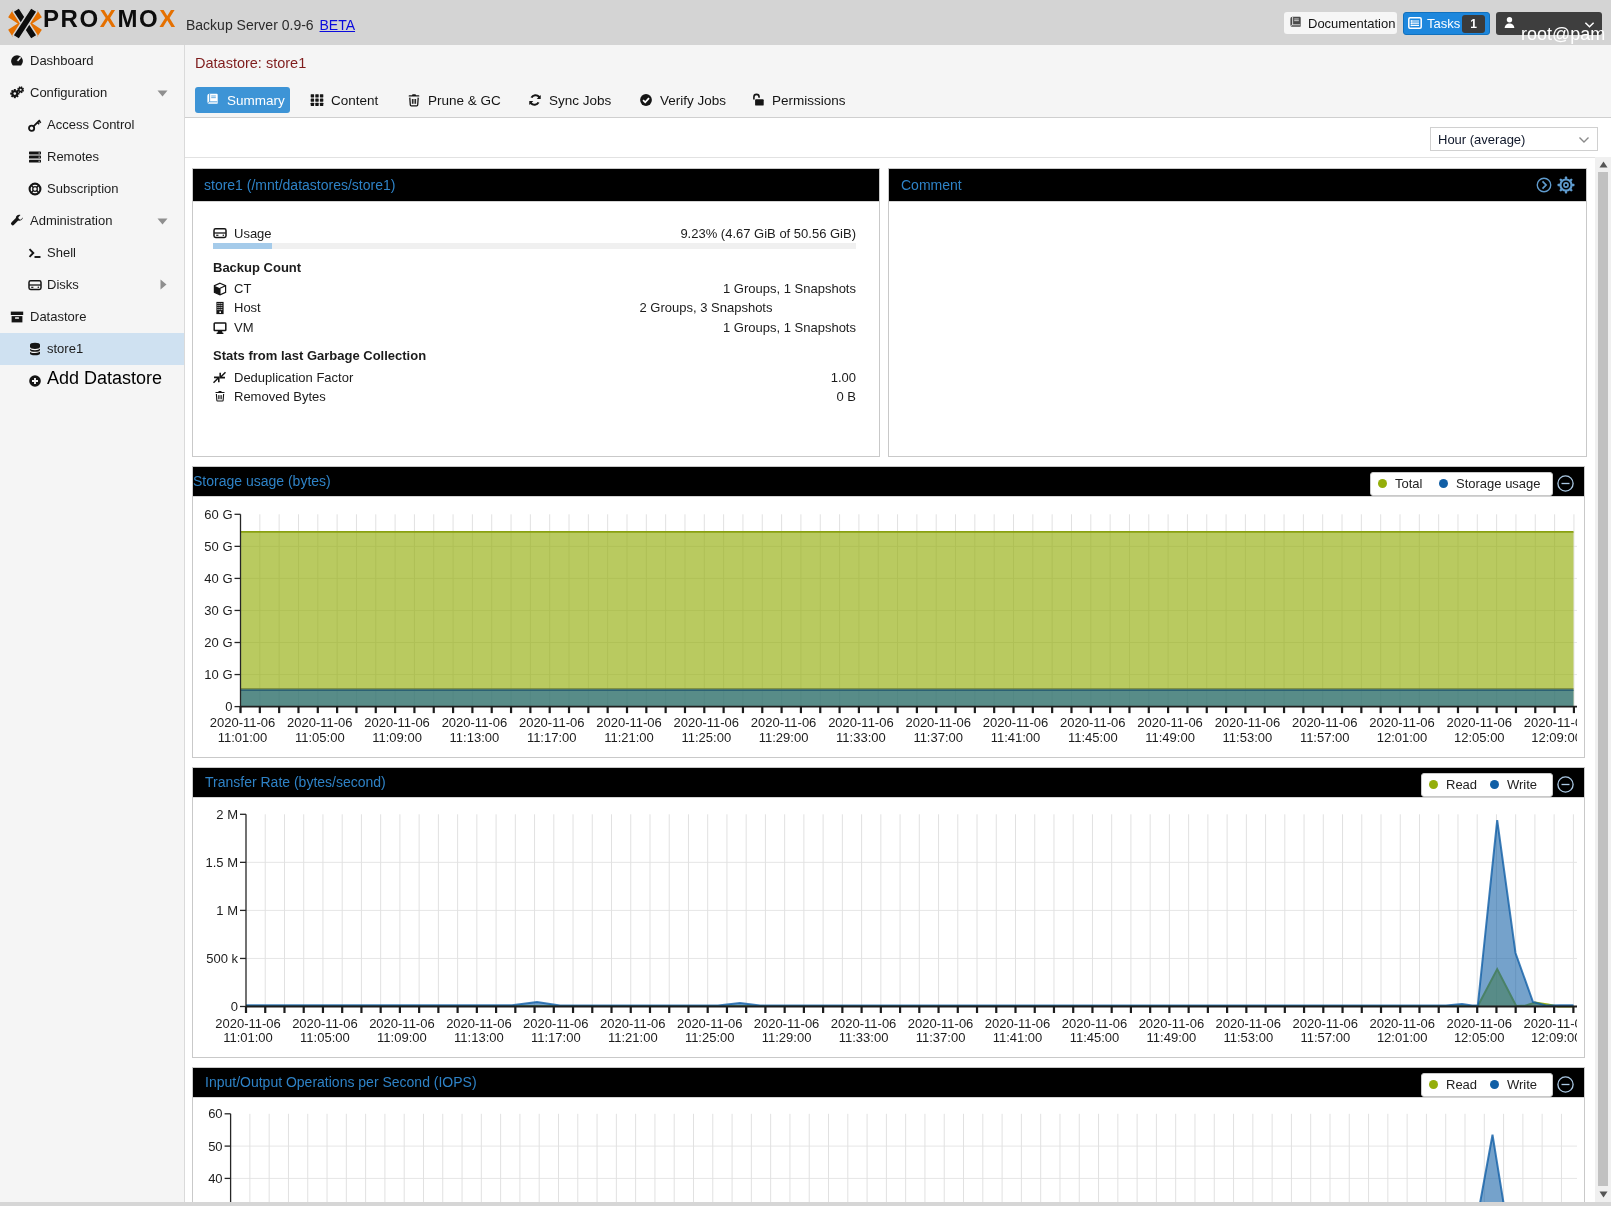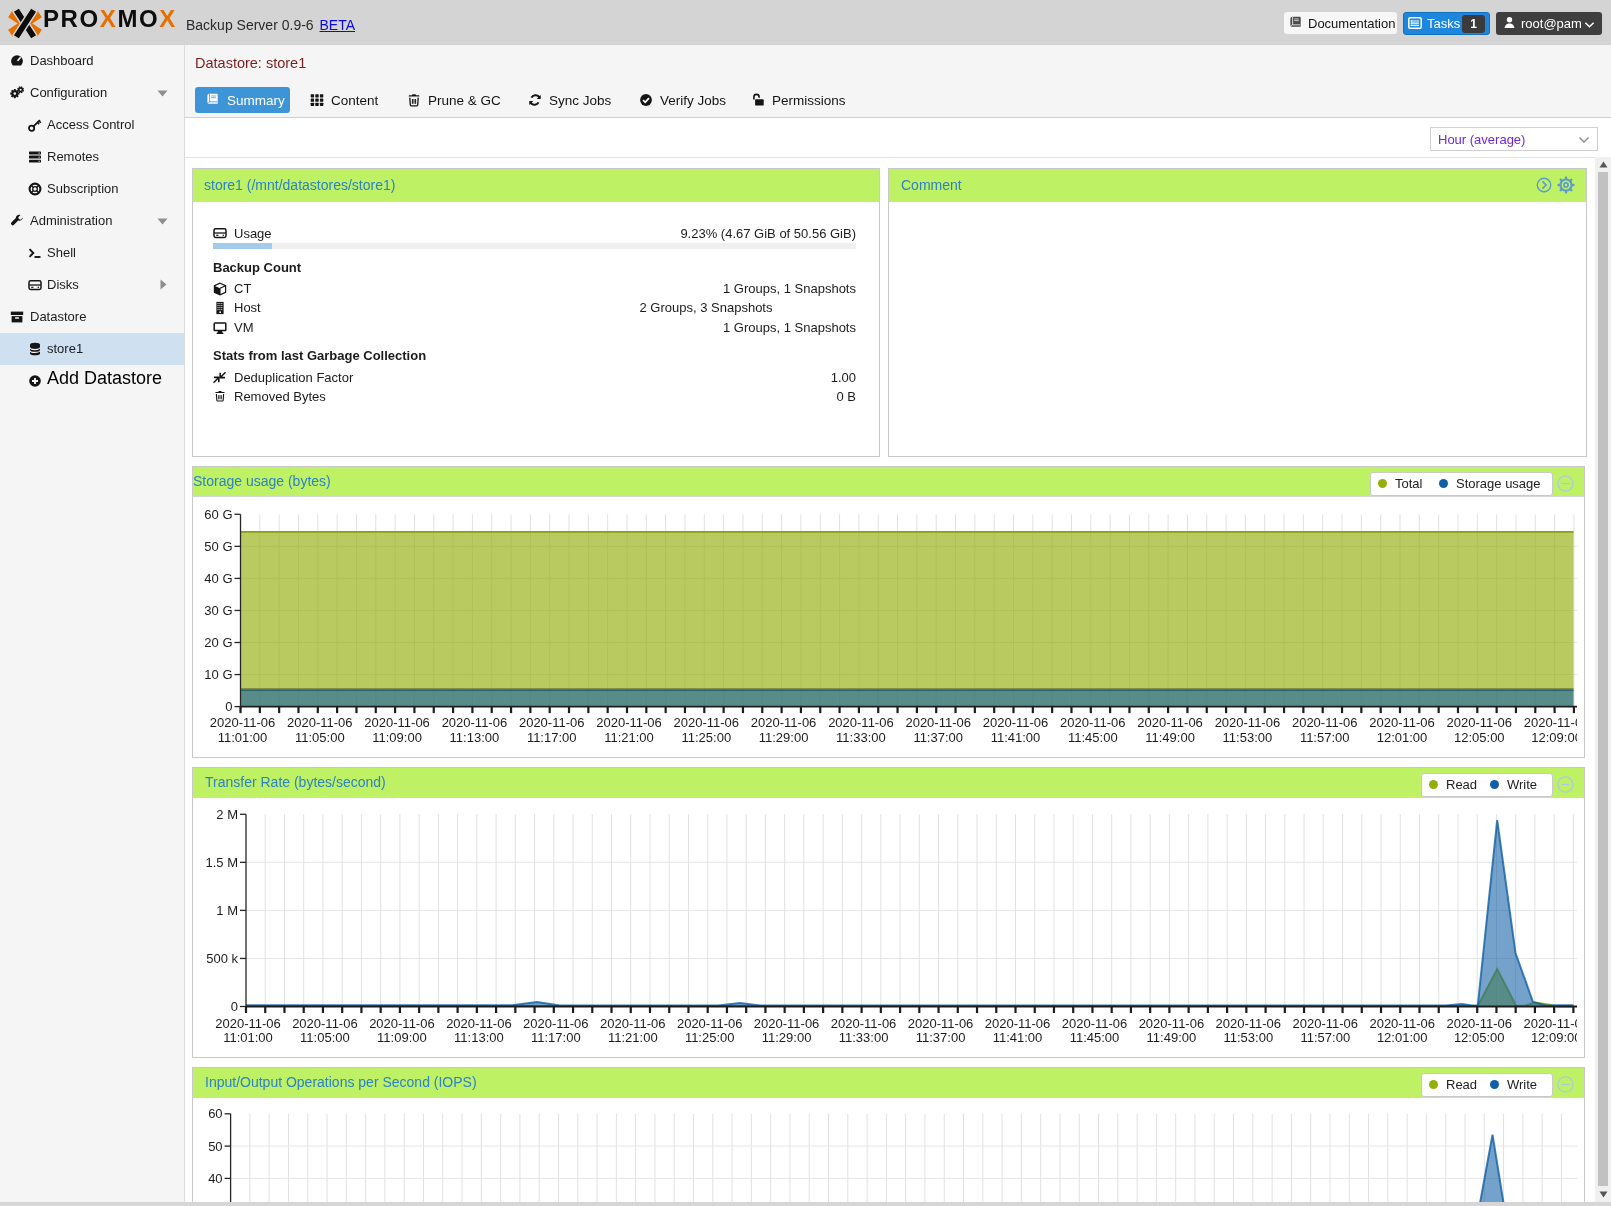--- a/index.html
+++ b/index.html
@@ -1,20 +1,20 @@
 <!DOCTYPE html>
 <html><head><meta charset="utf-8"><title>store1 - Proxmox Backup Server</title>
 <style>
 html,body{margin:0;padding:0}
 body{width:1611px;height:1206px;overflow:hidden;position:relative;background:#fff;
  font-family:"Liberation Sans",sans-serif;font-size:13px;color:#1b1b1b;
  -webkit-font-smoothing:antialiased}
 .abs{position:absolute}
 .panel{position:absolute;border:1px solid #c9c9c9;background:#fff}
-.phead{position:absolute;left:0;top:0;right:0;background:#bef264;border-bottom:1px solid #d4d4d4}
+.phead{position:absolute;left:0;top:0;right:0;background:#000000;border-bottom:1px solid #d4d4d4}
 .ptitle{color:#2e82c6}
 .legendbox{position:absolute;background:#fff;border:1px solid #c9c9c9;border-radius:3px;
  display:flex;align-items:center;font-size:13px;color:#222}
 svg{display:block}
 </style></head><body>
 
 <div class="abs" style="left:0;top:0;width:1611px;height:45px;background:#d4d4d4"></div>
 <svg style="position:absolute;left:3px;top:4px" width="48" height="40" viewBox="0 0 48 40">
     <g transform="translate(22,19.5)">
       <g fill="#e57000">
@@ -44,21 +44,21 @@
     <rect fill="#ffffff" x="2.6" y="6.5" width="1.6" height="1.4"></rect>
     <rect fill="#ffffff" x="2.6" y="8.7" width="1.6" height="1.4"></rect>
   </svg>
 <div class="abs" style="left:1427px;top:16px;font-size:13px;color:#fff">Tasks</div>
 <div class="abs" style="left:1462px;top:14.5px;width:23px;height:18px;background:#3b3b3b;border-radius:3px;color:#fff;font-size:12px;font-weight:bold;text-align:center;line-height:18px">1</div>
 <div class="abs" style="left:1496px;top:12px;width:106px;height:23px;background:#3e3e3e;border-radius:3px"></div>
 <svg style="position:absolute;left:1503px;top:16px" width="13" height="13" viewBox="0 0 14 14">
     <circle cx="7" cy="4.1" r="2.9" fill="#ffffff"></circle>
     <path fill="#ffffff" d="M1.8 13c0-2.9 2.3-5 5.2-5s5.2 2.1 5.2 5z"></path>
   </svg>
-<div class="abs" style="left:1521px;top:16px;font-size:13px;color:#fff">root@pam</div>
+<div class="abs" style="left:1521px;top:24px;font-size:18px;color:#fff">root@pam</div>
 <svg style="position:absolute;left:1584px;top:21px" width="11" height="8" viewBox="0 0 12 8">
     <path fill="none" stroke="#fff" stroke-width="1.6" d="M1.5 1.5 6 6l4.5-4.5"></path>
   </svg>
 <div class="abs" style="left:0;top:45px;width:184px;height:1161px;background:#f5f5f5;border-right:1px solid #dadada"></div>
 <div class="abs" style="left:0;top:333px;width:184px;height:32px;background:#cfe1f1"></div>
 <svg style="position:absolute;left:10px;top:54px" width="14" height="14" viewBox="0 0 14 14">
     <path fill="#151515" d="M7 1.2A5.9 5.9 0 0 0 1.1 7.1c0 1.7.7 3.2 1.8 4.3h8.2a5.9 5.9 0 0 0 1.8-4.3A5.9 5.9 0 0 0 7 1.2z"></path>
     <path stroke="#f5f5f5" stroke-width="1.7" d="M6.4 8.2 10.6 3.2"></path>
     <circle fill="#151515" cx="6.5" cy="7.9" r="1.6"></circle>
   </svg>
@@ -191,21 +191,21 @@
     <path stroke="#fff" stroke-width="1.8" fill="none" d="M4.1 7.2 6.2 9.3 10 5.1"></path>
   </svg>
 <div class="abs" style="left:660px;top:93px;font-size:13.5px;color:#141414">Verify Jobs</div>
 <svg style="position:absolute;left:751px;top:93px" width="14" height="14" viewBox="0 0 14 14">
     <path fill="none" stroke="#151515" stroke-width="1.6" d="M2.9 6.5V4a2.6 2.6 0 0 1 5.2 0v0.8"></path>
     <rect fill="#151515" x="4.1" y="6.3" width="8.6" height="6.3" rx="0.9"></rect>
   </svg>
 <div class="abs" style="left:772px;top:93px;font-size:13.5px;color:#141414">Permissions</div>
 <div class="abs" style="left:185px;top:118px;width:1426px;height:39px;background:#fff;border-bottom:1px solid #e2e2e2"></div>
 <div class="abs" style="left:1430px;top:127px;width:168px;height:24px;background:#fff;border:1px solid #d0d0d0;box-sizing:border-box"></div>
-<div class="abs" style="left:1438px;top:132px;font-size:13px;color:#6d28d9">Hour (average)</div>
+<div class="abs" style="left:1438px;top:132px;font-size:13px;color:#0f172a">Hour (average)</div>
 <svg style="position:absolute;left:1578px;top:136px" width="12" height="8" viewBox="0 0 12 8">
     <path fill="none" stroke="#8a8a8a" stroke-width="1.4" d="M1.5 1.5 6 6l4.5-4.5"></path>
   </svg>
 <div class="panel" style="left:192px;top:168px;width:686px;height:287px">
     <div class="phead" style="height:32px;line-height:32px"><span class="ptitle" style="margin-left:11px;font-size:14px">store1 (/mnt/datastores/store1)</span></div>
   </div>
 <svg style="position:absolute;left:213px;top:226px" width="14" height="14" viewBox="0 0 14 14">
     <rect x="1" y="2.8" width="12" height="8.6" rx="1.6" fill="none" stroke="#151515" stroke-width="1.5"></rect>
     <path stroke="#151515" stroke-width="1.3" d="M1.2 7h11.6"></path>
     <path stroke="#151515" stroke-width="1.2" d="M3.2 9.3h2.2"></path>

